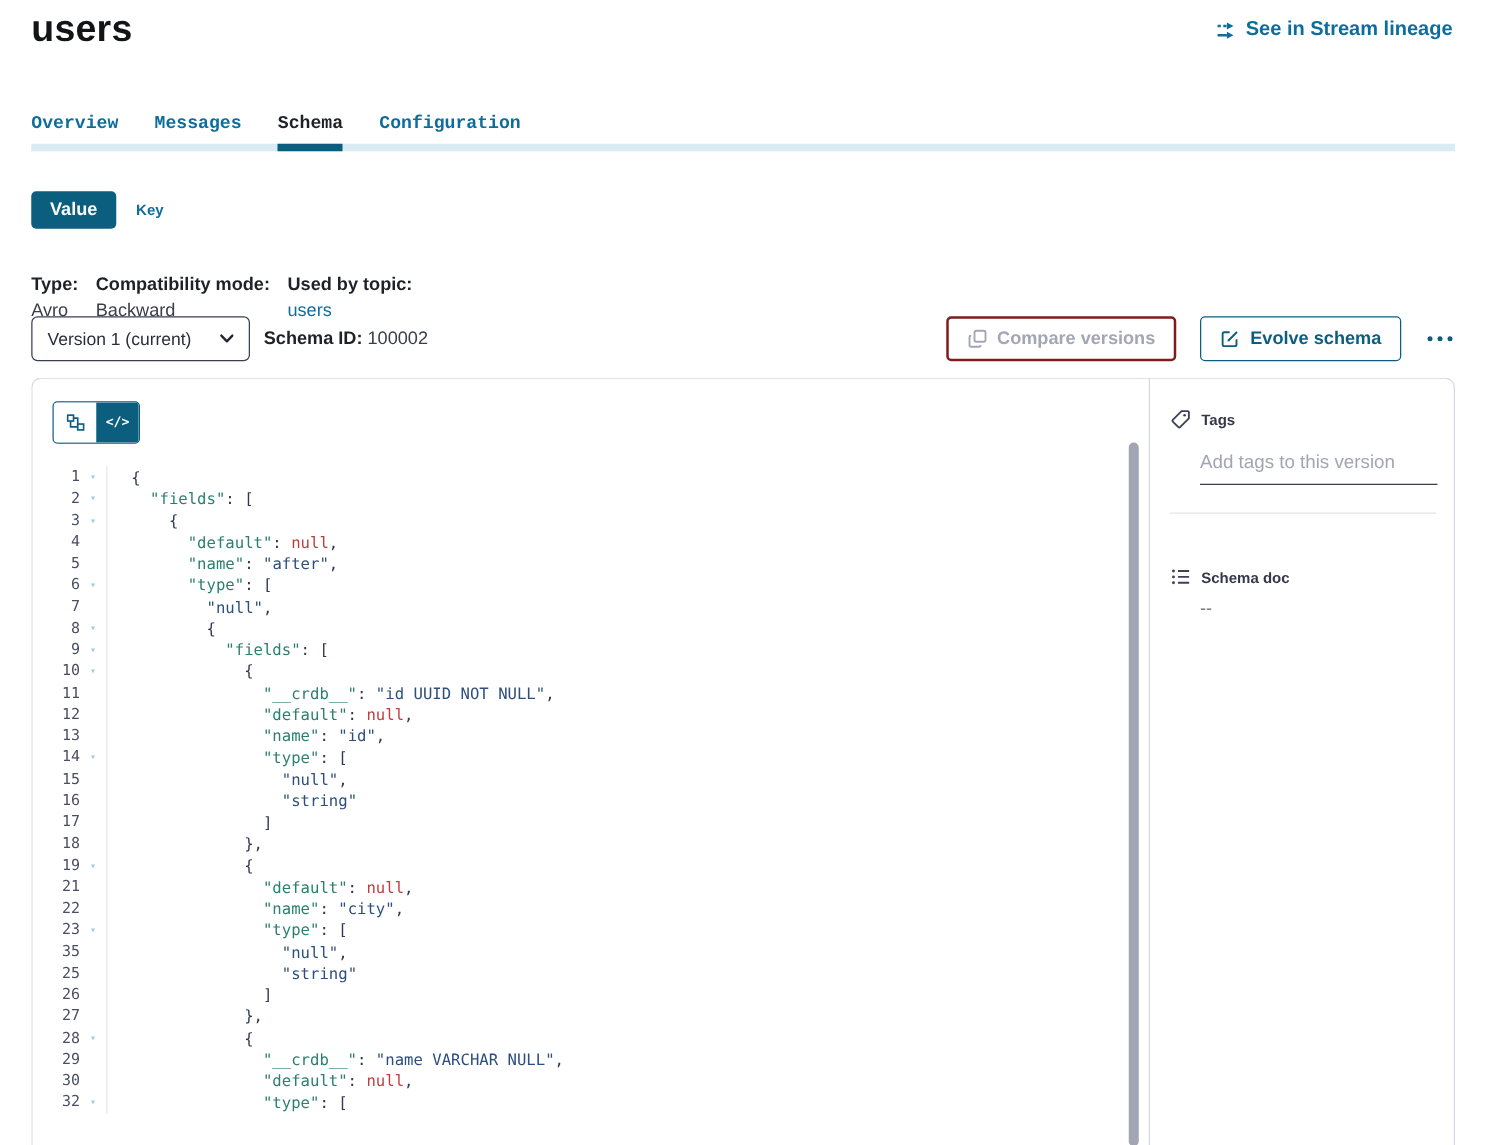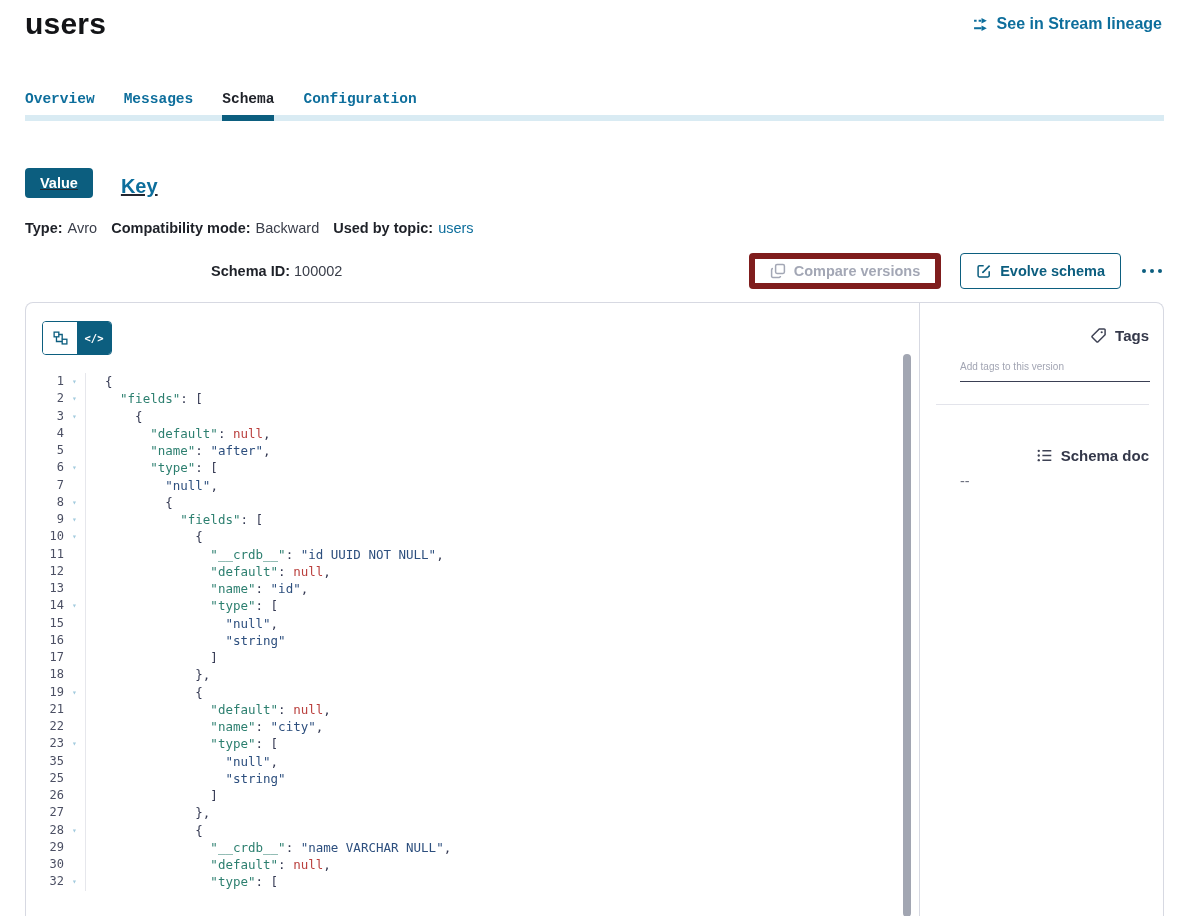--- a/index.html
+++ b/index.html
@@ -15,41 +15,41 @@
   .lineage-link svg { display:block; }
 
   
   .tabs { position:absolute; left:25px; top:91px; display:flex; gap:29px; font-size:14.5px; font-weight:600; }
   .tab { color:#0d6e9c; position:relative; cursor:pointer;font-family:Liberation Mono, monospace; }
   .tab.active { color:#1e2128; }
   .tab.active::after { content:""; position:absolute; left:0; right:0; top:24px; height:6px; background:#0c5e7f; z-index:2; }
   .tab-track { position:absolute; left:25px; right:25px; top:115px; height:6px; background:#d9ebf3; }
 
   
-  .vk-toggle { position:absolute; left:25px; top:168px; display:flex; align-items:flex-end;text-decoration:underline; }
+  .vk-toggle { position:absolute; left:25px; top:153px; display:flex; align-items:center; }
   .vk-value { background:#0c5e7f; color:#fff; padding:7px 15px; border-radius:4px; font-size:14.5px; font-weight:600; cursor:pointer; }
-  .vk-key { margin-left:28px; color:#0d6e9c; font-size:20px; font-weight:600; cursor:pointer; }
+  .vk-key { margin-left:16px; color:#0d6e9c; font-size:12px; font-weight:600; cursor:pointer; }
 
   
   .meta { position:absolute; left:25px; top:220px; font-size:14.5px; color:#3a3e4a; display:flex; gap:14px; }
   .meta b { color:#1e2128; font-weight:700; }
   .meta .link { color:#0d6e9c; cursor:pointer; }
-  .meta .pair { display:flex; gap:5px; }
+  .meta .pair { display:flex; gap:5px;flex-direction:column; }
 
   
   .version-bar { position:absolute; left:25px; right:25px; top:253px; height:36px; }
   .version-select { position:absolute; left:0; top:0; width:175px; height:36px; border:1px solid #3a3f54; border-radius:5px;
     display:flex; align-items:center; padding:0 12px; font-size:14px; color:#2b2e3a; cursor:pointer; background:#fff; }
   .version-select .lbl { flex:1; }
   .schema-id { position:absolute; left:186px; top:0; line-height:36px; font-size:14.5px; color:#3a3e4a; }
   .schema-id b { color:#1e2128; }
   .vb-actions { position:absolute; right:0; top:0; display:flex; align-items:center; gap:19px; }
   .btn { display:flex; align-items:center; gap:8px; height:36px; padding:0 15px; border-radius:4px; font-size:14.5px;
     font-weight:700; background:#fff; cursor:pointer; }
-  .btn-disabled { border:6px solid #7f1d1d; color:#a3a7b5; cursor:default; }
+  .btn-disabled { border:2px solid #7f1d1d; color:#a3a7b5; cursor:default; }
   .btn-outline { border:1px solid #0c5e7f; color:#0c5e7f; }
   .more-btn { display:flex; gap:4px; padding:4px 2px; cursor:pointer; }
   .more-btn i { width:4px; height:4px; border-radius:50%; background:#0c5e7f; }
 
   
   .panel { position:absolute; left:25px; top:302px; width:1139px; height:615px;
     border:1px solid #d7d9e2; border-bottom:none; border-radius:8px 8px 0 0; display:flex; background:#fff; }
   .editor { position:relative; flex:1; min-width:0; }
 
   .view-toggle { position:absolute; left:16px; top:18px; display:flex; border:1px solid #0c5e7f; border-radius:4px; overflow:hidden; }
@@ -65,24 +65,24 @@
   .cd { border-left:1px solid #e6e7ec; padding-left:19px; white-space:pre; flex:1; }
   .tk-p { color:#333852; }
   .tk-k { color:#2c7f6f; }
   .tk-s { color:#2d4f7e; }
   .tk-n { color:#ba403e; }
 
   .scroll-thumb { position:absolute; left:877px; top:51px; bottom:0; width:8px; border-radius:4px; background:#a2a6b2; }
 
   
   .sidebar { width:244px; flex:none; border-left:1px solid #d7d9e2; padding:24px 14px 0 16px; }
-  .sb-head { display:flex; align-items:center; gap:8px; color:#34384a; font-size:15px; font-weight:700;justify-content:flex-end; }
+  .sb-head { display:flex; align-items:center; gap:8px; color:#34384a; font-size:12px; font-weight:700; }
   .sb-head svg { color:#3e4254; flex:none; }
   .tags-input { margin:17px 0 0 24px; width:190px; border:none; border-bottom:1px solid #3a3f54;
-    font-size:10px; padding:0 0 9px 0; color:#23262f; outline:none; font-family:"Liberation Sans", sans-serif; background:transparent; }
+    font-size:15px; padding:0 0 9px 0; color:#23262f; outline:none; font-family:"Liberation Sans", sans-serif; background:transparent; }
   .tags-input::placeholder { color:#a2a5b3; }
   .sb-divider { margin-top:22px; height:1px; background:#e3e4eb; }
   .sb-sec2 { margin-top:42px; }
   .sb-sec3 { margin-top:25px; }
   .sb-value { margin:9px 0 0 24px; font-size:14.5px; color:#585d6c; }
   .sb-value.dim { color:#6e7280; }
 </style>
 </head>
 <body>
 
@@ -120,20 +120,26 @@
       <b>Compatibility mode:</b>
     <span>Backward</span>
     </span>
   <span class="pair">
       <b>Used by topic:</b>
     <span class="link">users</span>
     </span>
 </div>
 
 <div class="version-bar">
+  <div class="version-select">
+    <span class="lbl">Version 1 (current)</span>
+    <svg width="11" height="8" viewBox="0 0 10 7">
+      <path d="M1 1.2 L5 5.4 L9 1.2" stroke="#23262f" stroke-width="1.7" fill="none" stroke-linecap="round" stroke-linejoin="round"></path>
+    </svg>
+  </div>
   <div class="schema-id">
     <b>Schema ID:</b>
     <span>100002</span>
   </div>
   <div class="vb-actions">
     <button class="btn btn-disabled">
       <svg width="16" height="16" viewBox="0 0 16 16">
         <rect x="5.6" y="1.6" width="8.8" height="8.8" rx="1.4" stroke="currentColor" stroke-width="1.5" fill="none"></rect>
         <path d="M10.4 13 v0.2 a1.2 1.2 0 0 1 -1.2 1.2 H2.8 a1.2 1.2 0 0 1 -1.2 -1.2 V6.8 a1.2 1.2 0 0 1 1.2 -1.2 H3" stroke="currentColor" stroke-width="1.5" fill="none"></path>
       </svg>

